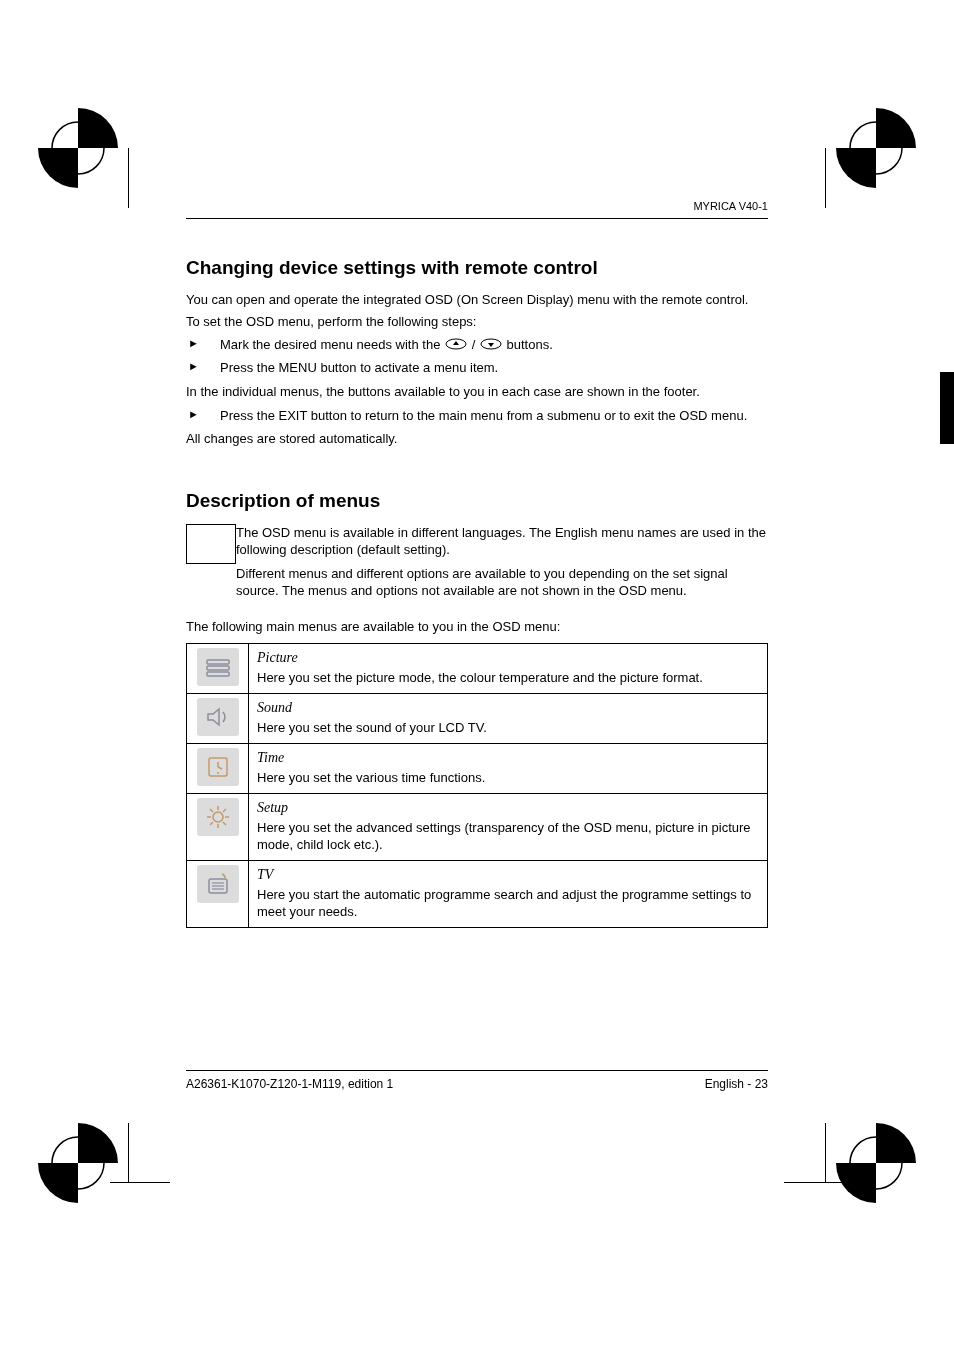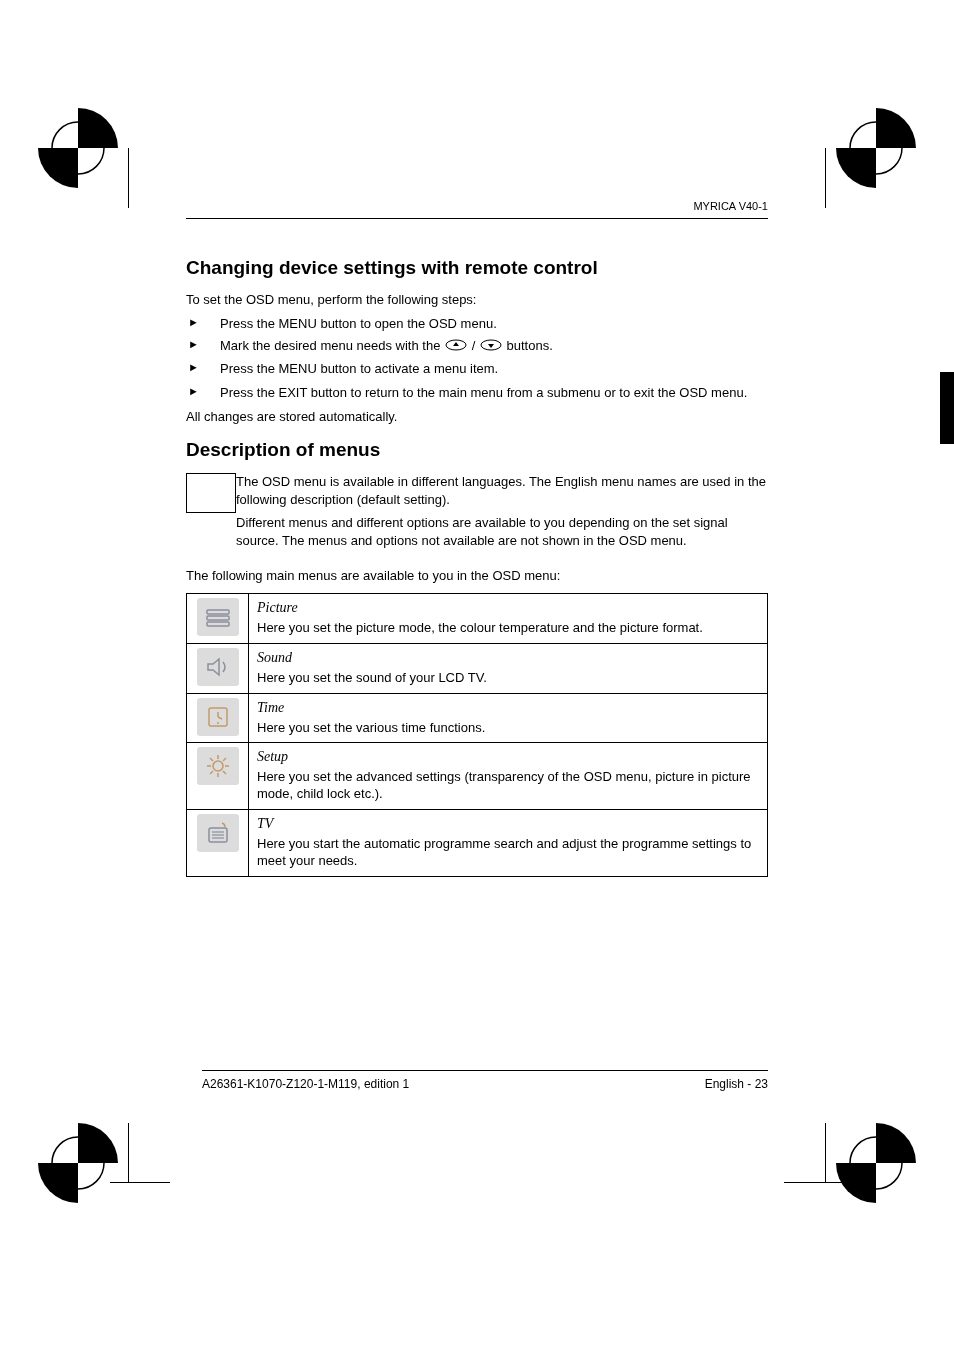--- a/index.html
+++ b/index.html
@@ -49,21 +49,21 @@
     font-size: 11px;
     margin-bottom: 6px;
   }
   .hdr-rule { border: none; border-top: 1.5px solid #000; }
   h2 {
     font-size: 19px;
     font-weight: bold;
     margin-top: 38px;
     margin-bottom: 12px;
   }
-  h2.second { margin-top: 14px; }
+  h2.second { margin-top: 42px; }
   p { margin-bottom: 4px; line-height: 1.35; }
   .steps { list-style: none; margin: 6px 0 6px 0; }
   .steps li {
     position: relative;
     padding-left: 34px;
     margin-bottom: 5px;
     line-height: 1.35;
   }
   .steps li::before {
     content: "►";
@@ -117,21 +117,21 @@
     background: #dcdcdc;
     border-radius: 3px;
     display: inline-flex;
     align-items: center;
     justify-content: center;
   }
   .menu-icon svg { width: 30px; height: 30px; }
   .ftr {
     position: absolute;
     bottom: 0;
-    left: 16px;
+    left: 0;
     right: 0;
   }
   .ftr-rule { border: none; border-top: 1px solid #000; margin-bottom: 6px; }
   .ftr-row { display: flex; justify-content: space-between; font-size: 12px; }
 </style>
 </head>
 <body>
 
 <div class="reg-mark reg-tl">
   <svg viewBox="0 0 80 80">
@@ -170,44 +170,45 @@
 <div class="crop-line crop-h-br"></div>
 
 <div class="side-tab"></div>
 
 <div class="page">
 
   <div class="hdr-title">MYRICA V40-1</div>
   <hr class="hdr-rule">
 
   <h2>Changing device settings with remote control</h2>
+  <p>You can open and operate the integrated OSD (On Screen Display) menu with the remote control.</p>
   <p>To set the OSD menu, perform the following steps:</p>
 
   <ul class="steps">
-    <li><span>Press the MENU button to open the OSD menu.</span></li>
     <li>
       <span>Mark the desired menu needs with the </span>
       <span class="inline-icon">
         <svg width="22" height="12" viewBox="0 0 22 12">
             <ellipse cx="11" cy="6" rx="10" ry="5" fill="none" stroke="#000" stroke-width="1"></ellipse>
             <path d="M11 3 L8 7 L14 7 Z" fill="#000"></path>
           </svg>
       </span>
       <span> / </span>
       <span class="inline-icon">
         <svg width="22" height="12" viewBox="0 0 22 12">
             <ellipse cx="11" cy="6" rx="10" ry="5" fill="none" stroke="#000" stroke-width="1"></ellipse>
             <path d="M11 9 L8 5 L14 5 Z" fill="#000"></path>
           </svg>
       </span>
       <span> buttons.</span>
     </li>
     <li><span>Press the MENU button to activate a menu item.</span></li>
   </ul>
 
+  <p>In the individual menus, the buttons available to you in each case are shown in the footer.</p>
 
   <ul class="steps">
     <li><span>Press the EXIT button to return to the main menu from a submenu or to exit the OSD menu.</span></li>
   </ul>
 
   <p>All changes are stored automatically.</p>
 
   <h2 class="second">Description of menus</h2>
 
   <div class="note-block">

